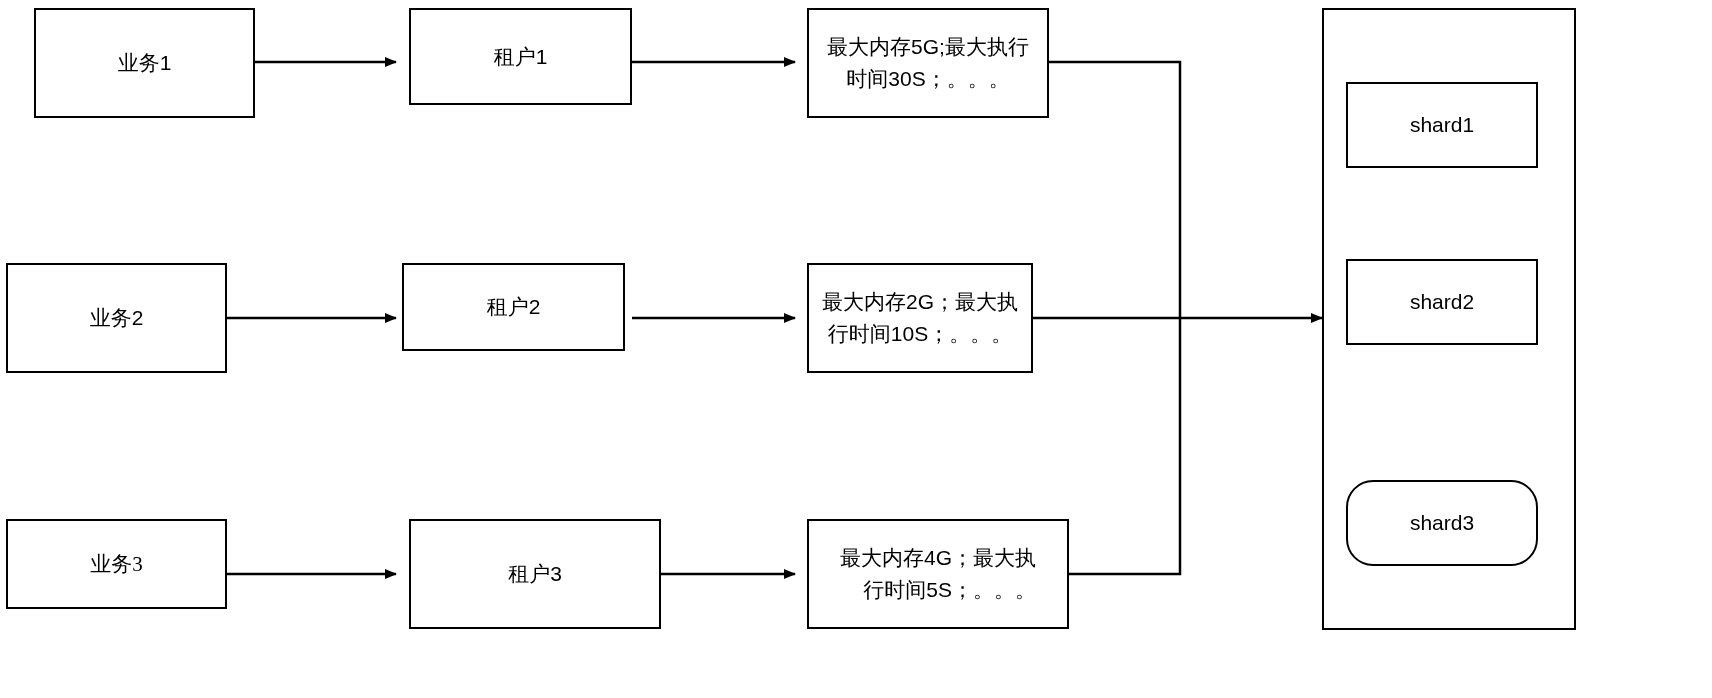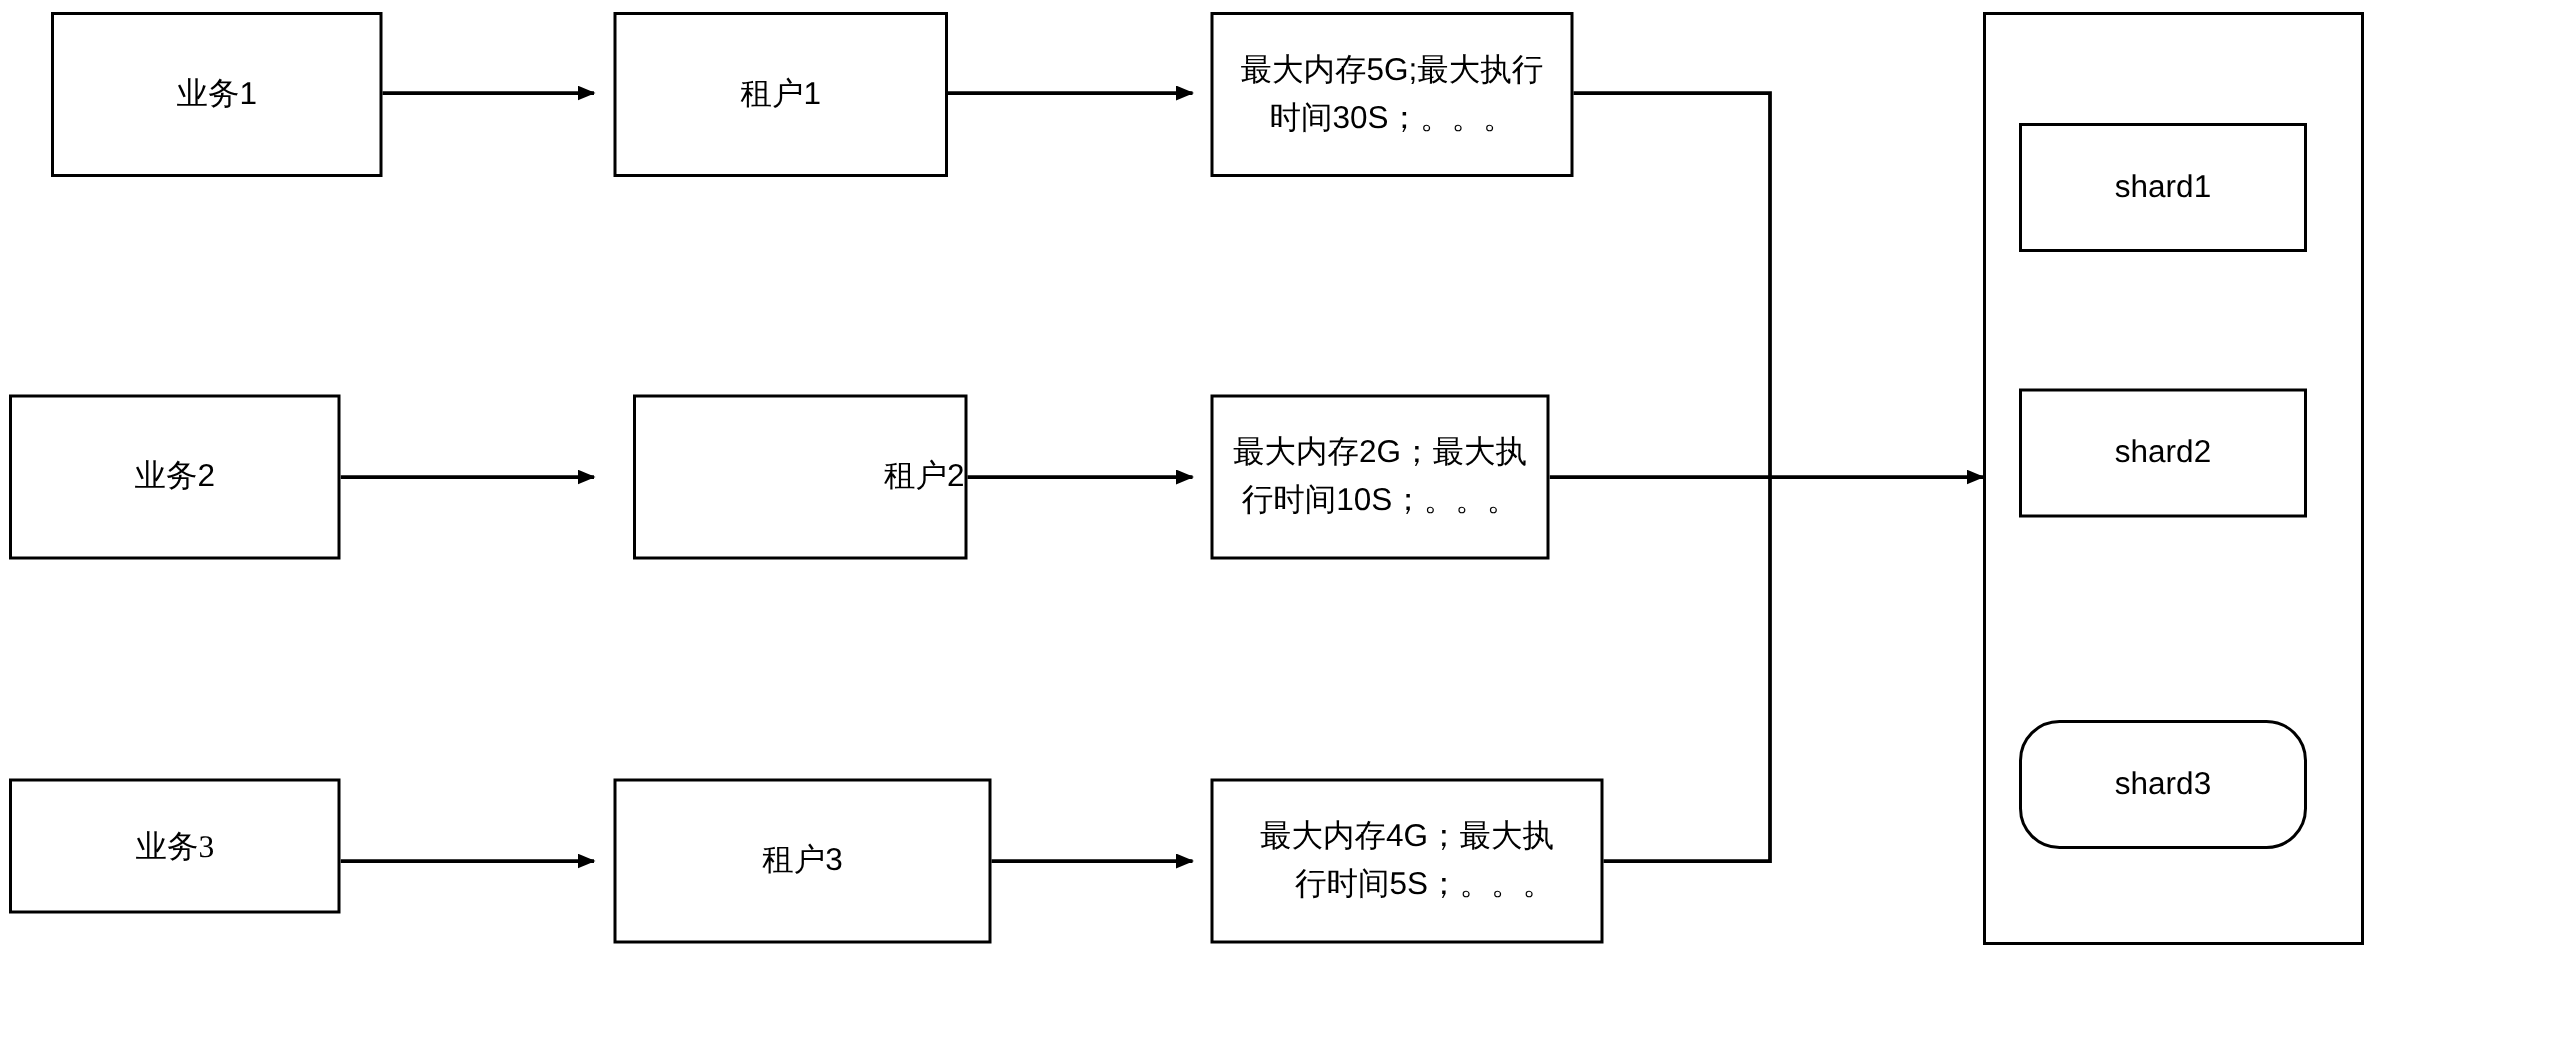--- a/index.html
+++ b/index.html
@@ -96,34 +96,34 @@
 
     <polyline points="1033,574 1180,574 1180,318" fill="none" stroke="#000000" stroke-width="2.5"></polyline>
 
     <line x1="1033" y1="318" x2="1322" y2="318" stroke="#000000" stroke-width="2.5" marker-end="url(#arrowhead)"></line>
   </svg>
 
   <div class="node business-node" style="left:6px; top:8px; width:221px; height:110px;margin-left:28px;">
     <span class="node-label">业务1</span>
   </div>
 
-  <div class="node tenant-node" style="left:409px; top:8px; width:223px; height:110px;">
+  <div class="node tenant-node" style="left:409px; top:8px; width:223px; height:97px;">
     <span class="node-label">租户1</span>
   </div>
 
   <div class="node spec-node" style="left:807px; top:8px; width:242px; height:110px;">
     <span class="node-label">最大内存5G;最大执行
 时间30S；。。。</span>
   </div>
 
   <div class="node business-node" style="left:6px; top:263px; width:221px; height:110px;">
     <span class="node-label">业务2</span>
   </div>
 
-  <div class="node tenant-node" style="left:422px; top:263px; width:223px; height:110px;justify-content:flex-end;">
+  <div class="node tenant-node" style="left:402px; top:263px; width:223px; height:88px;">
     <span class="node-label">租户2</span>
   </div>
 
   <div class="node spec-node" style="left:807px; top:263px; width:226px; height:110px;">
     <span class="node-label">最大内存2G；最大执
 行时间10S；。。。</span>
   </div>
 
   <div class="node business-node" style="left:6px; top:519px; width:221px; height:90px;font-family:Liberation Serif, serif;">
     <span class="node-label">业务3</span>

